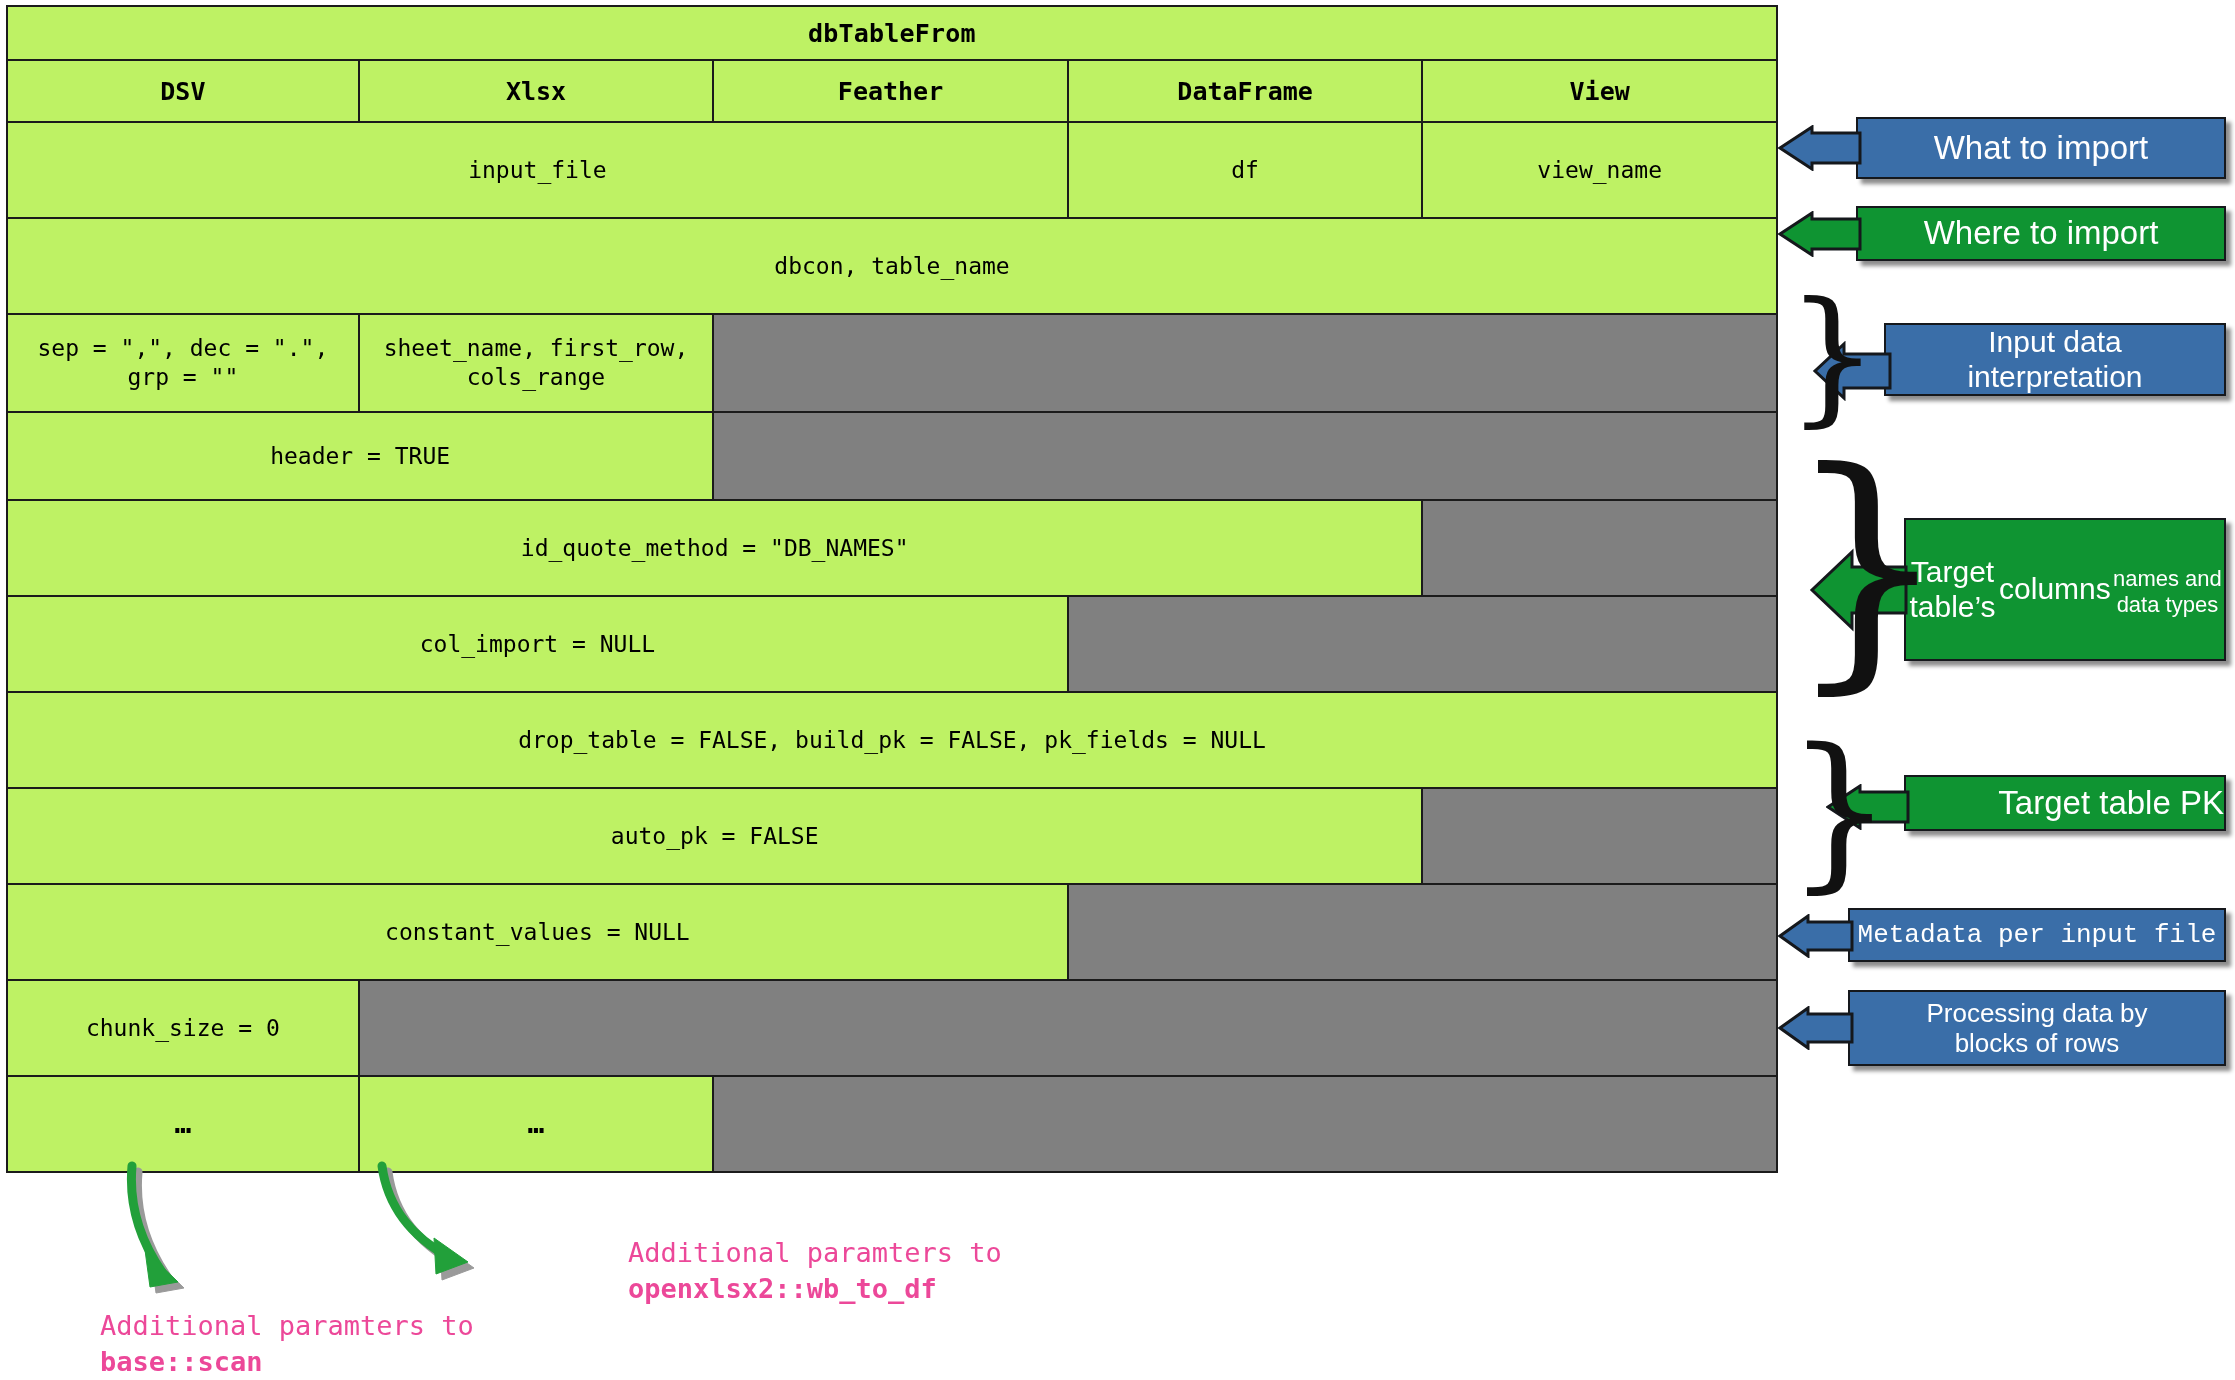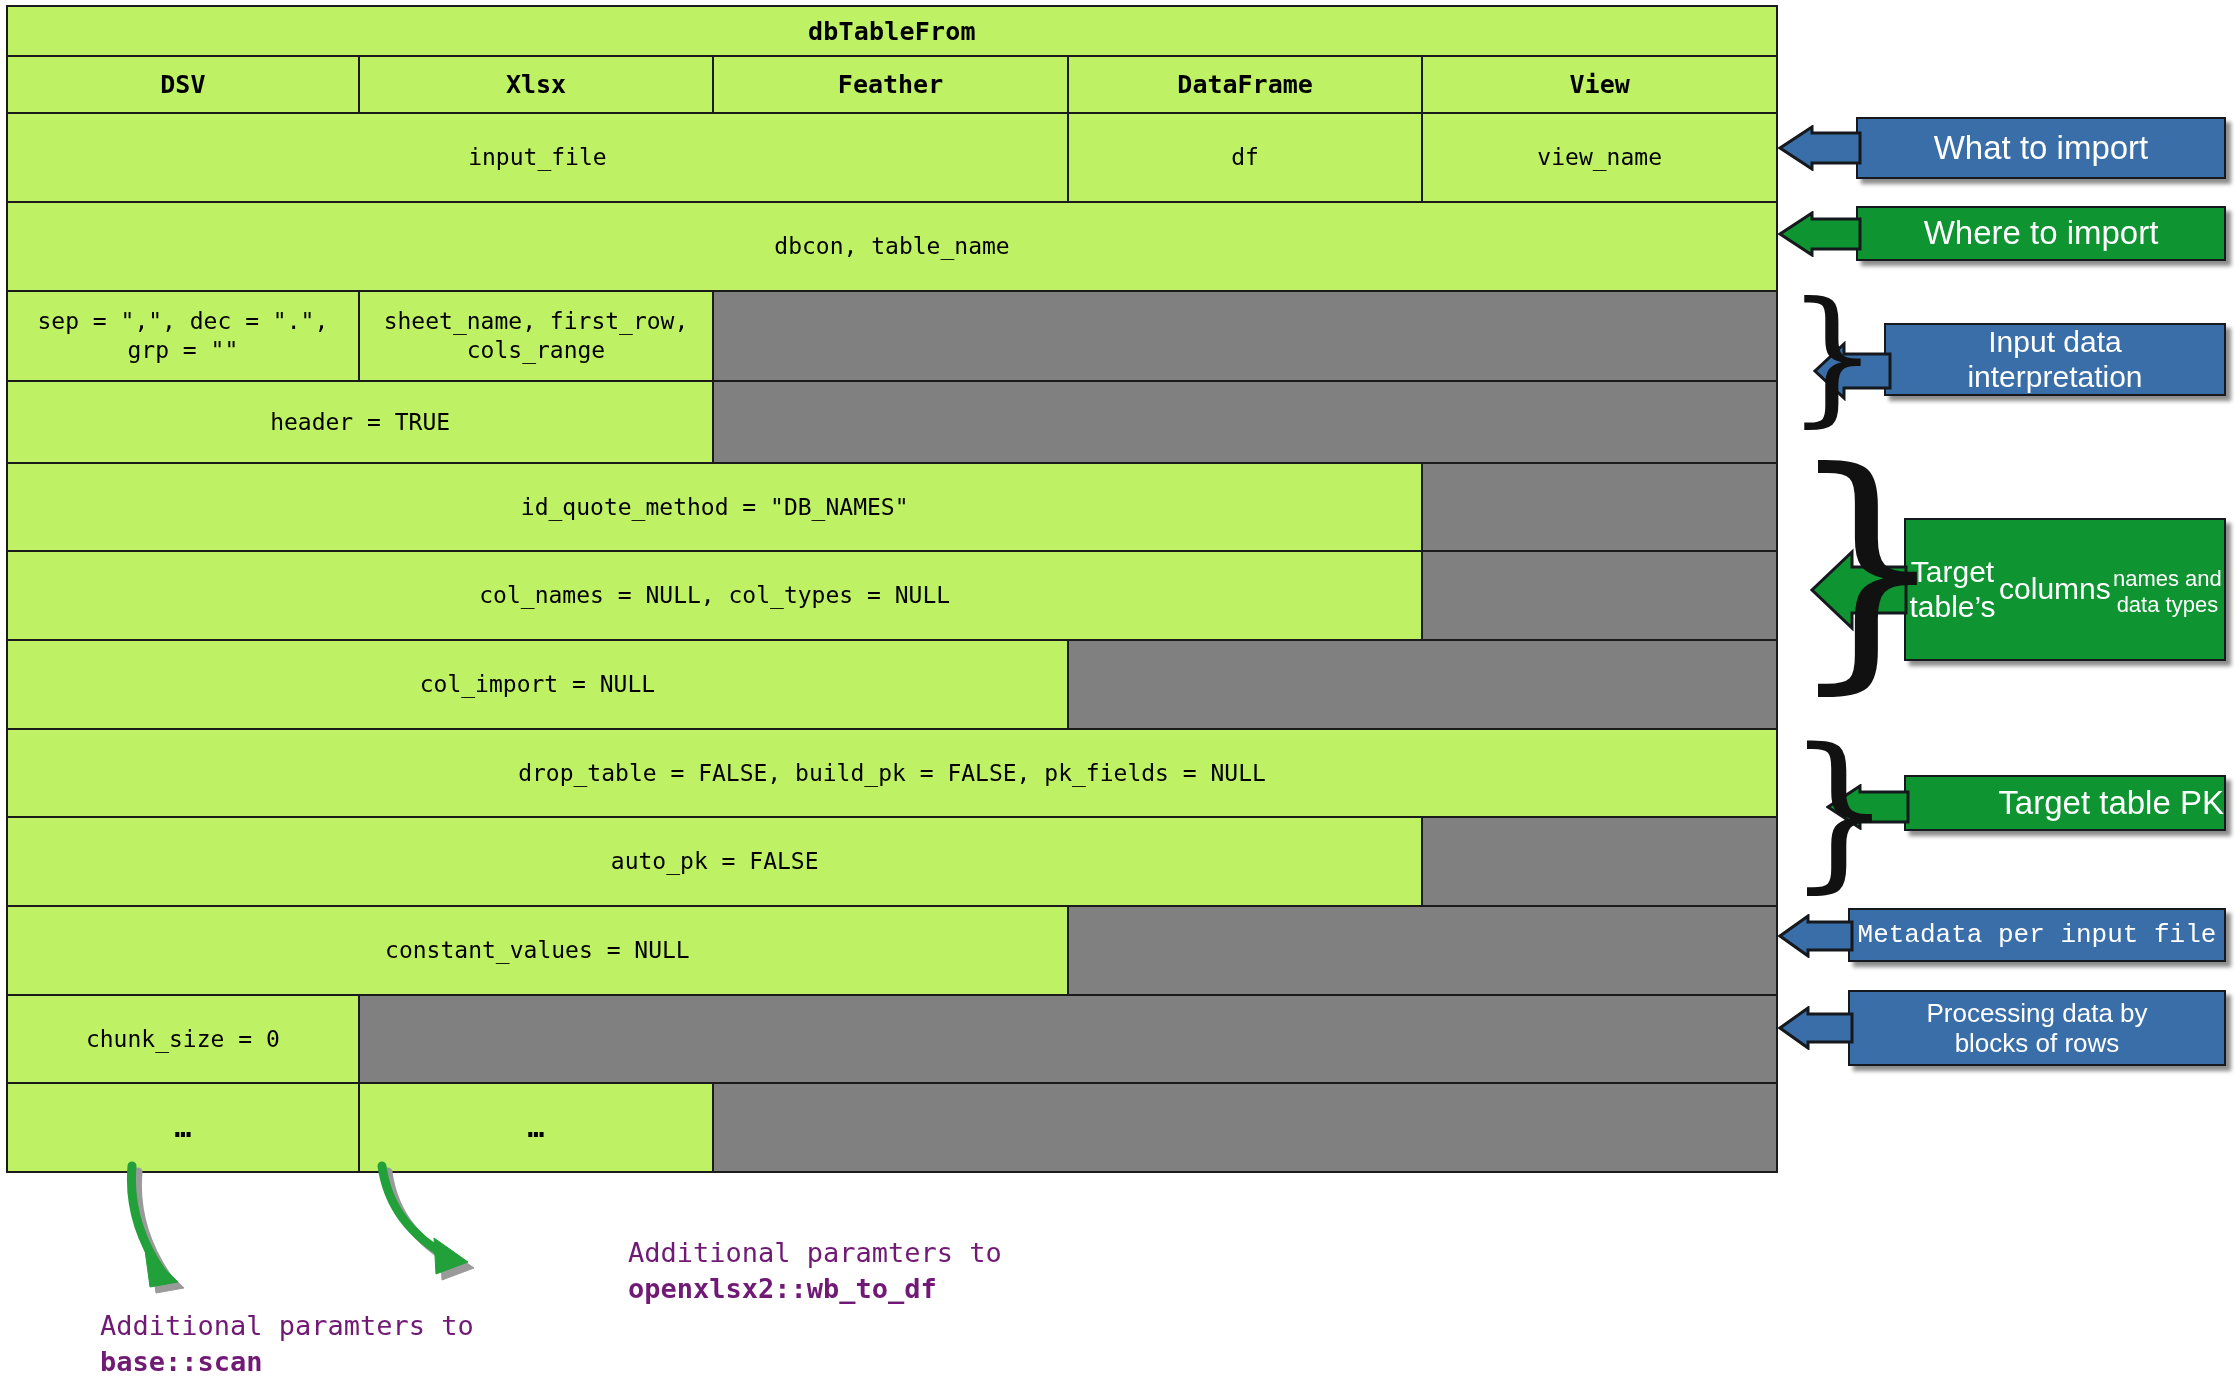--- a/index.html
+++ b/index.html
@@ -44,21 +44,21 @@
   
   .arrow{position:absolute;}
 
   
   .brace{position:absolute;font-family:"DejaVu Serif",serif;
          color:#111111;font-weight:normal;line-height:1;
          transform-origin:center;}
 
   
   .note{position:absolute;font-family:"DejaVu Sans Mono",monospace;
-        font-size:27px;color:#701a75;line-height:1.35;white-space:nowrap;}
+        font-size:27px;color:#ec4899;line-height:1.35;white-space:nowrap;}
   .note b{font-weight:bold;}
   .curve{position:absolute;}
 </style>
 </head>
 <body>
 
 <table id="param-table">
   <colgroup>
     <col class="c1">
       <col class="c2">
@@ -94,24 +94,20 @@
       </tr>
       <tr class="r-tall">
         <td colspan="2" class="mono">header = TRUE</td>
         <td colspan="3" class="mono gray"></td>
       </tr>
       <tr class="r-std">
         <td colspan="4" class="mono">id_quote_method = "DB_NAMES"</td>
         <td colspan="1" class="mono gray"></td>
       </tr>
       <tr class="r-std">
-        <td colspan="4" class="mono">col_names = NULL, col_types = NULL</td>
-        <td colspan="1" class="mono gray"></td>
-      </tr>
-      <tr class="r-std">
         <td colspan="3" class="mono">col_import = NULL</td>
         <td colspan="2" class="mono gray"></td>
       </tr>
       <tr class="r-std">
         <td colspan="5" class="mono">drop_table = FALSE, build_pk = FALSE, pk_fields = NULL</td>
       </tr>
       <tr class="r-std">
         <td colspan="4" class="mono">auto_pk = FALSE</td>
         <td colspan="1" class="mono gray"></td>
       </tr>

